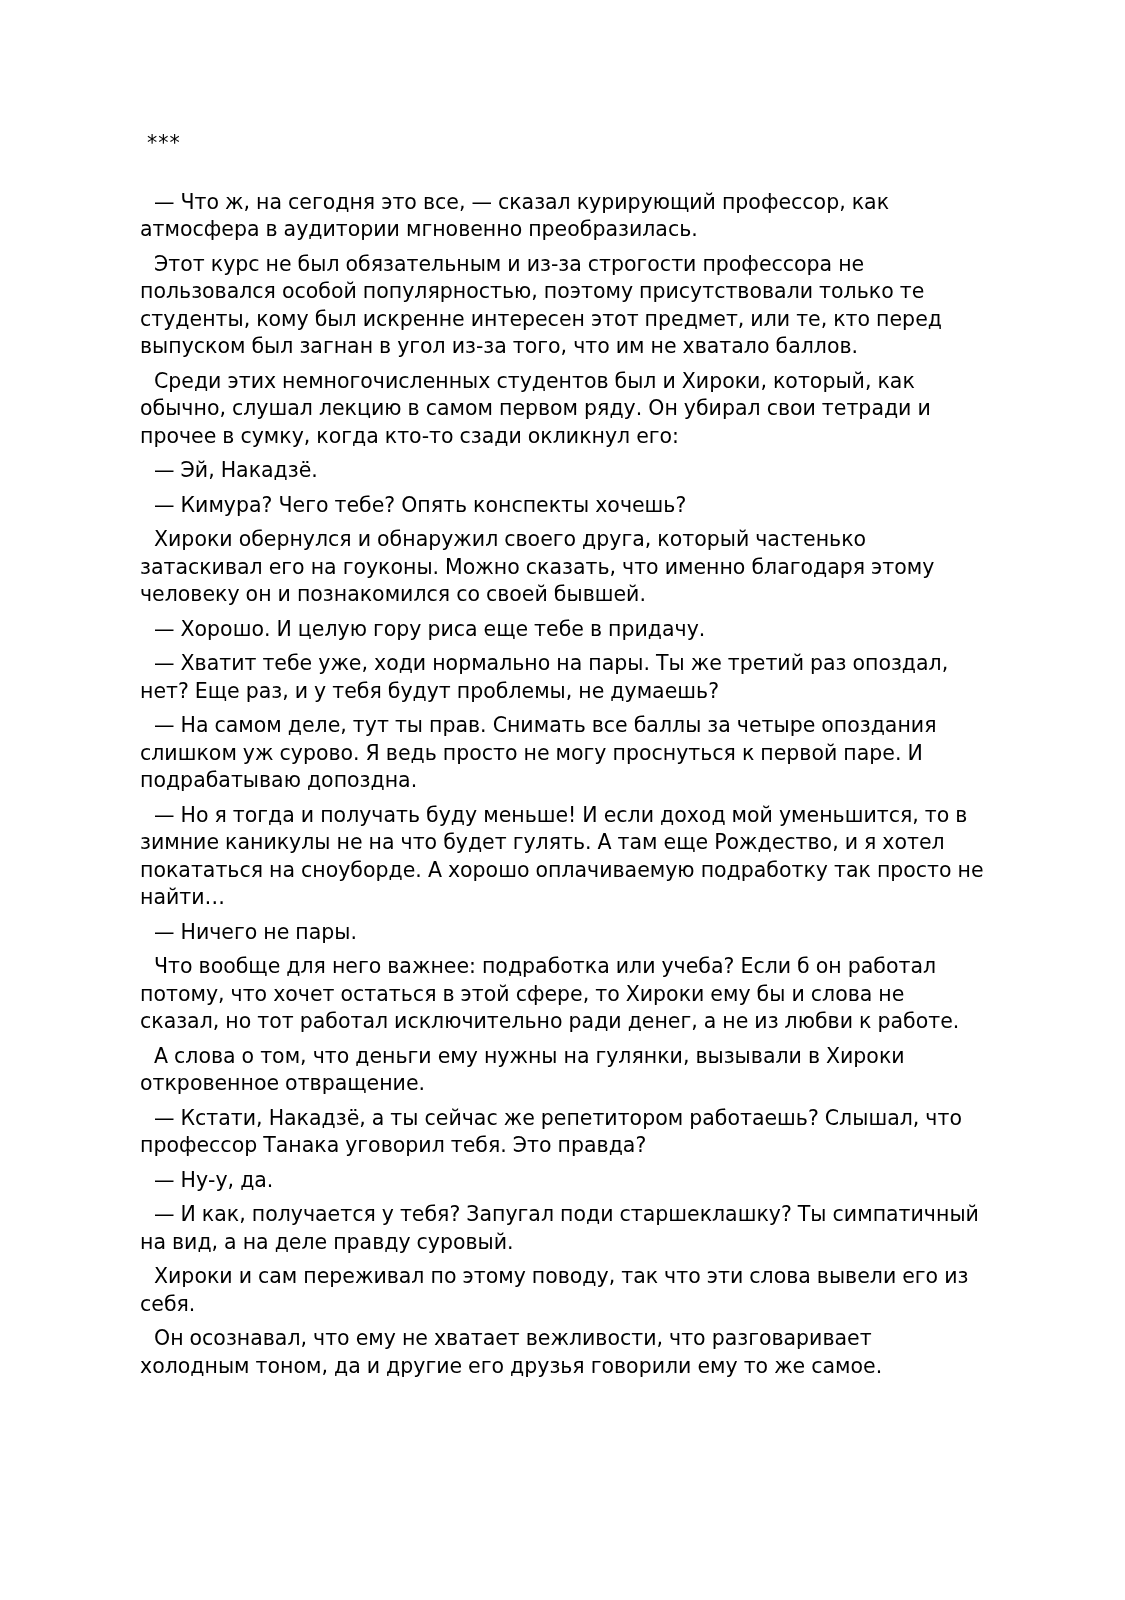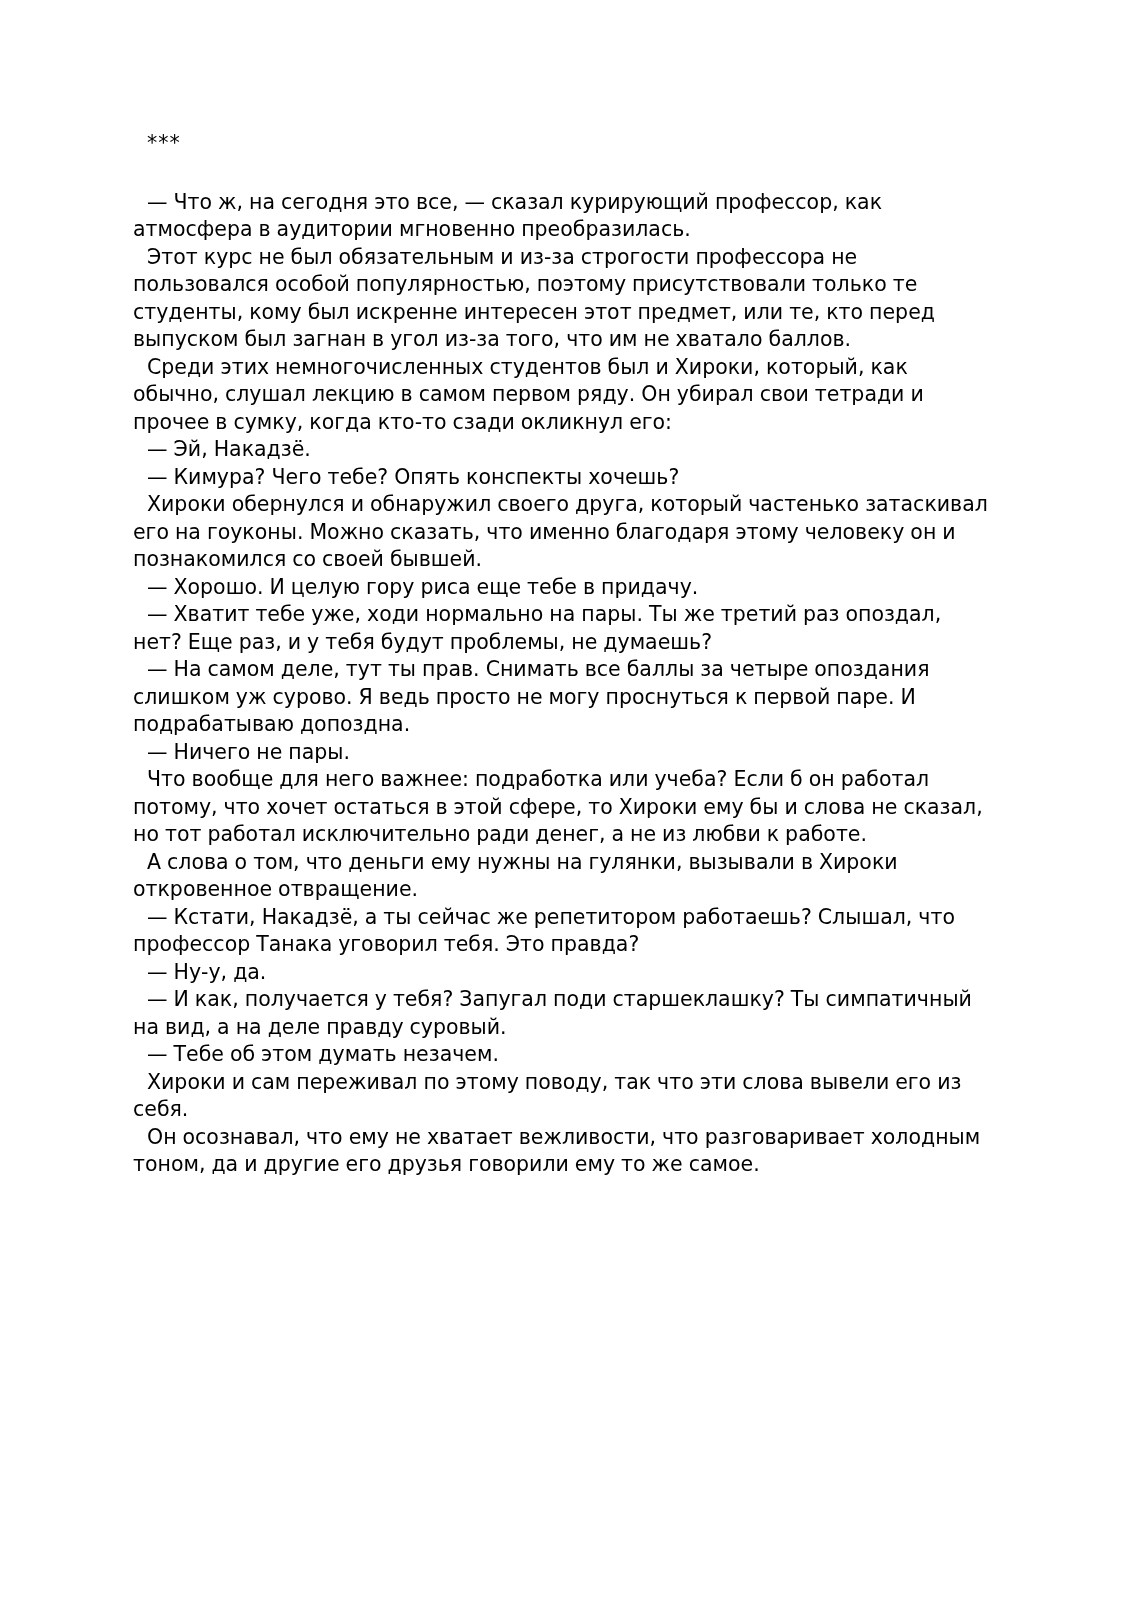--- a/index.html
+++ b/index.html
@@ -23,44 +23,44 @@
     font-size: 20.5px;
     line-height: 27.5px;
     text-align: left;
   }
   .section-break {
     text-indent: 14px;
     margin: 0 0 31px 0;
     letter-spacing: 1px;
   }
   .para {
-    margin: 0;
+    margin: 7px;
     padding: 0;
     text-indent: 14px;
     word-spacing: -0.5px;
   }
 </style>
 </head>
 <body>
 
 <div class="page">
   <p class="section-break">***</p>
   <div>
       <p class="para">— Что ж, на сегодня это все, — сказал курирующий профессор, как атмосфера в аудитории мгновенно преобразилась.</p>
       <p class="para">Этот курс не был обязательным и из-за строгости профессора не пользовался особой популярностью, поэтому присутствовали только те студенты, кому был искренне интересен этот предмет, или те, кто перед выпуском был загнан в угол из-за того, что им не хватало баллов.</p>
       <p class="para">Среди этих немногочисленных студентов был и Хироки, который, как обычно, слушал лекцию в самом первом ряду. Он убирал свои тетради и прочее в сумку, когда кто-то сзади окликнул его:</p>
       <p class="para">— Эй, Накадзё.</p>
       <p class="para">— Кимура? Чего тебе? Опять конспекты хочешь?</p>
       <p class="para">Хироки обернулся и обнаружил своего друга, который частенько затаскивал его на гоуконы. Можно сказать, что именно благодаря этому человеку он и познакомился со своей бывшей.</p>
       <p class="para">— Хорошо. И целую гору риса еще тебе в придачу.</p>
       <p class="para">— Хватит тебе уже, ходи нормально на пары. Ты же третий раз опоздал, нет? Еще раз, и у тебя будут проблемы, не думаешь?</p>
       <p class="para">— На самом деле, тут ты прав. Снимать все баллы за четыре опоздания слишком уж сурово. Я ведь просто не могу проснуться к первой паре. И подрабатываю допоздна.</p>
+      <p class="para">— Но я тогда и получать буду меньше! И если доход мой уменьшится, то в зимние каникулы не на что будет гулять. А там еще Рождество, и я хотел покататься на сноуборде. А хорошо оплачиваемую подработку так просто не найти…</p>
       <p class="para">— Ничего не пары.</p>
       <p class="para">Что вообще для него важнее: подработка или учеба? Если б он работал потому, что хочет остаться в этой сфере, то Хироки ему бы и слова не сказал, но тот работал исключительно ради денег, а не из любви к работе.</p>
       <p class="para">А слова о том, что деньги ему нужны на гулянки, вызывали в Хироки откровенное отвращение.</p>
       <p class="para">— Кстати, Накадзё, а ты сейчас же репетитором работаешь? Слышал, что профессор Танака уговорил тебя. Это правда?</p>
       <p class="para">— Ну-у, да.</p>
       <p class="para">— И как, получается у тебя? Запугал поди старшеклашку? Ты симпатичный на вид, а на деле правду суровый.</p>
-      <p class="para">— Тебе об этом думать незачем.</p>
       <p class="para">Хироки и сам переживал по этому поводу, так что эти слова вывели его из себя.</p>
       <p class="para">Он осознавал, что ему не хватает вежливости, что разговаривает холодным тоном, да и другие его друзья говорили ему то же самое.</p>
     </div>
 </div>
 
 </body></html>

